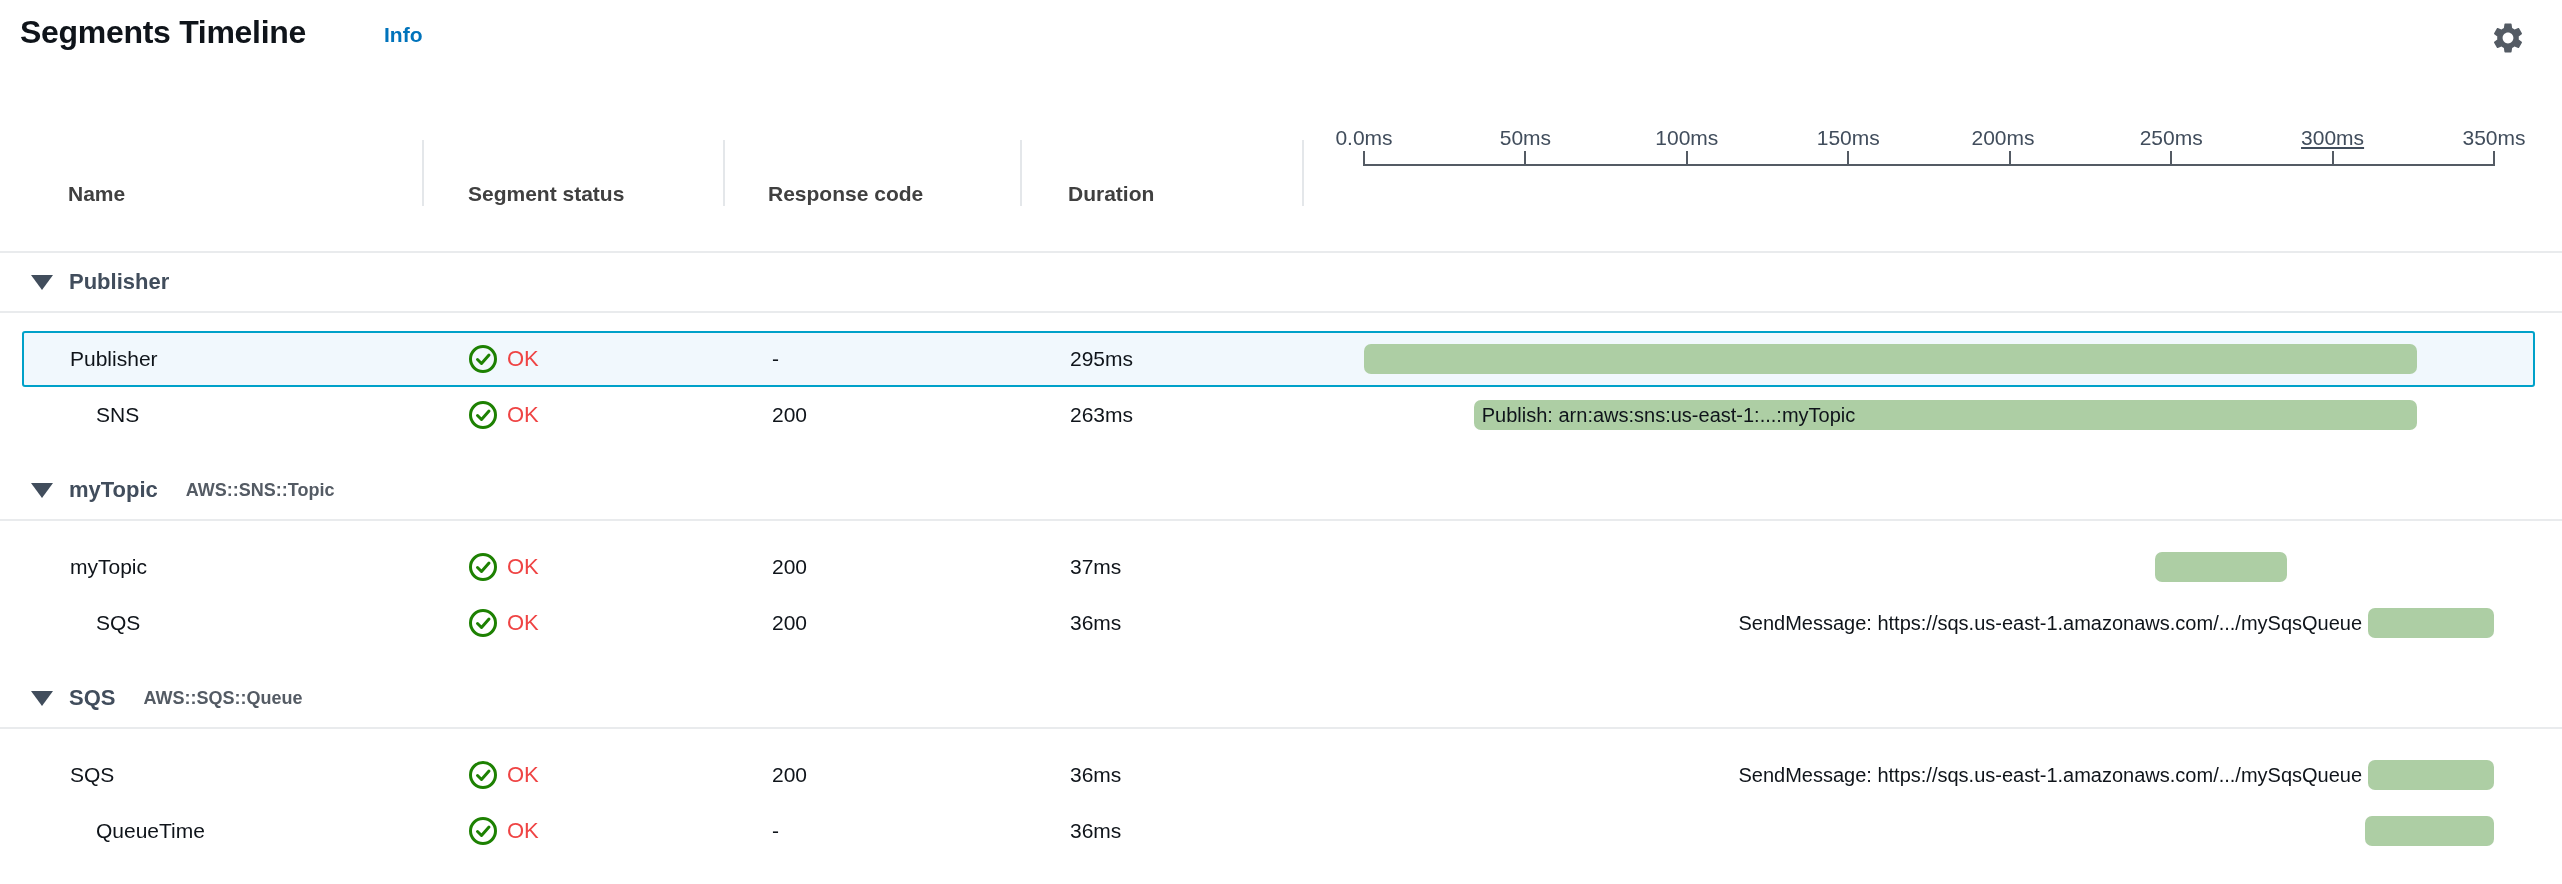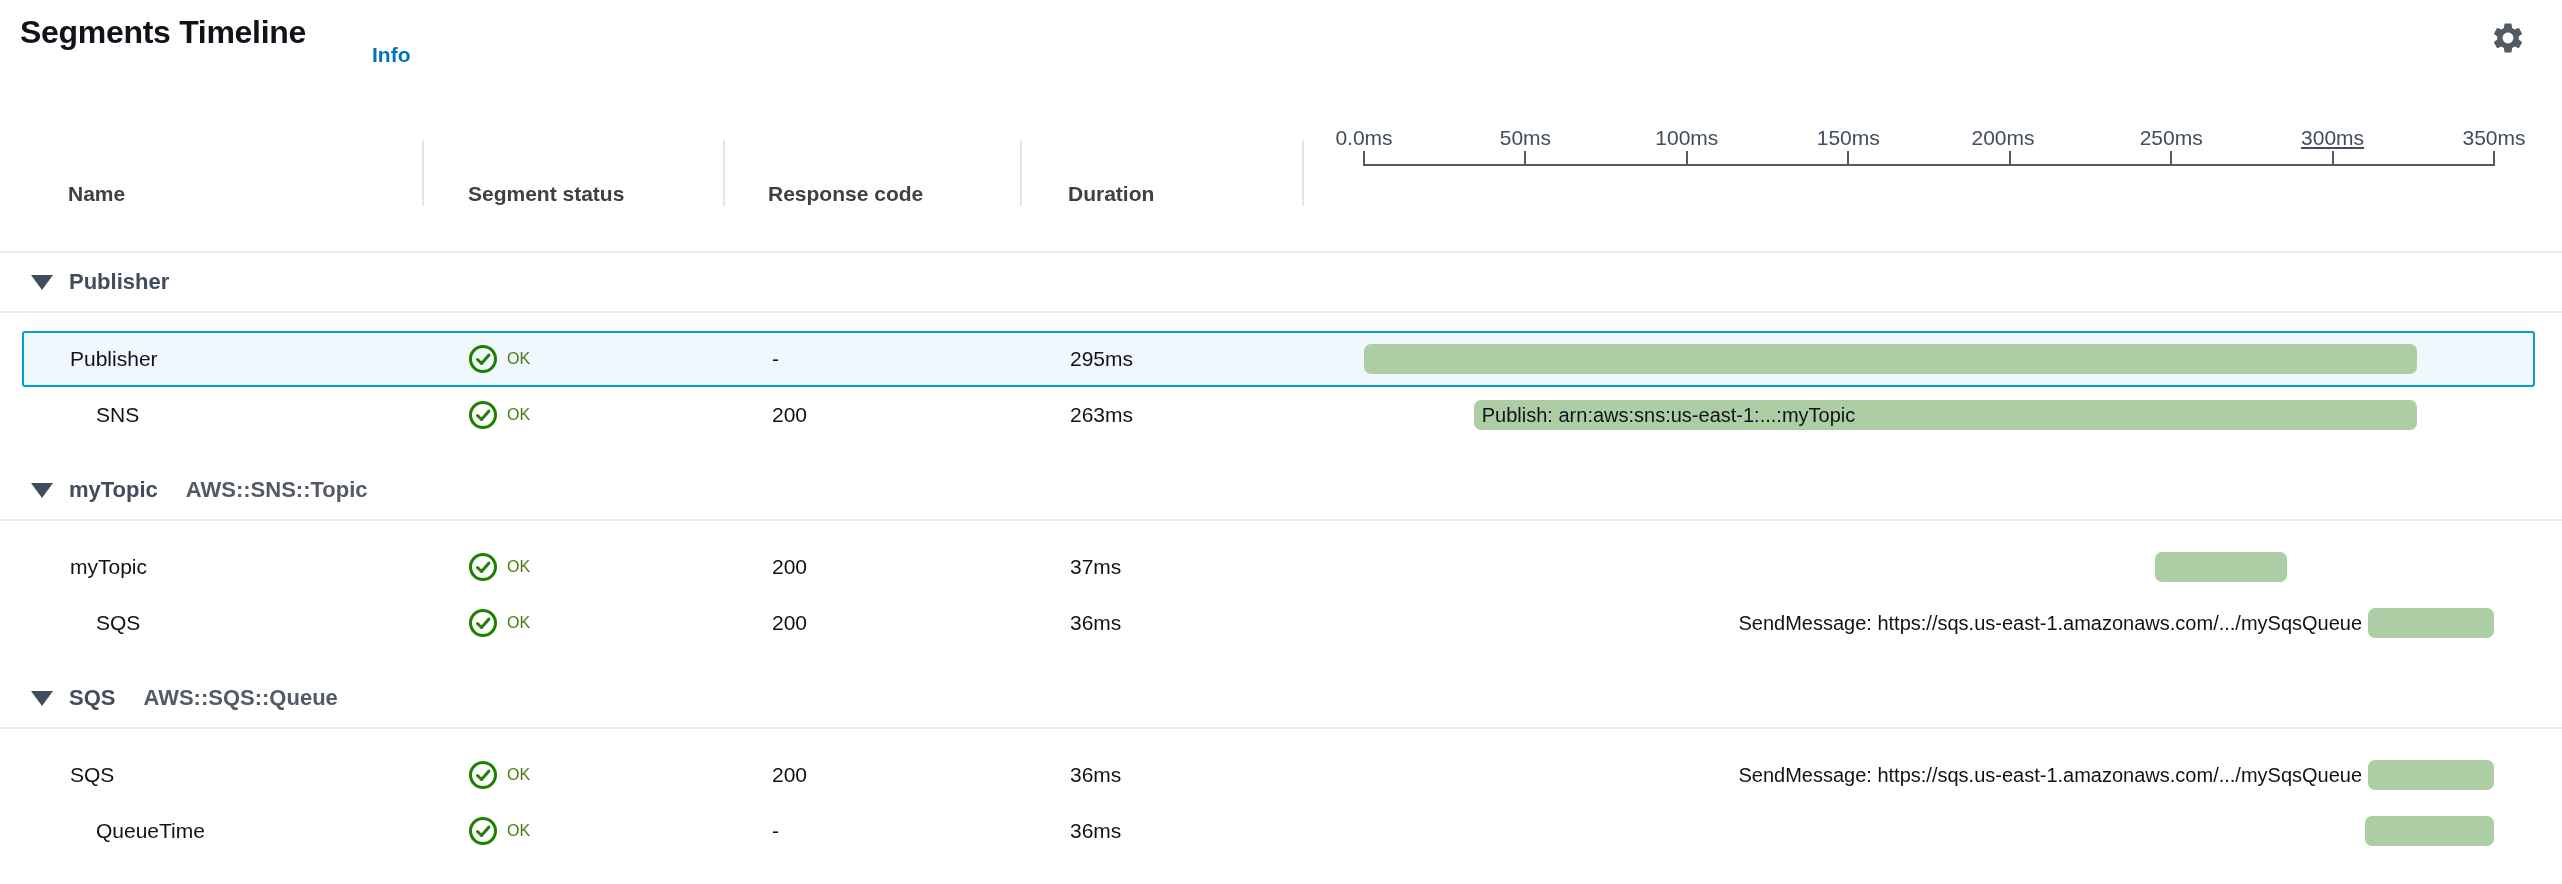--- a/index.html
+++ b/index.html
@@ -8,22 +8,22 @@
     position:relative; width:2562px; height:884px; background:#ffffff;
     font-family:"Liberation Sans", sans-serif; color:#0f141a; overflow:hidden;
   }
 
   
   .page-title {
     position:absolute; left:20px; top:14px;
     font-size:32px; font-weight:700; color:#0f141a; letter-spacing:-0.3px;
   }
   .info-link {
-    position:absolute; left:372px; top:23px;
-    font-size:21px; font-weight:700; color:#0073bb; text-decoration:none; cursor:pointer;margin-top:20px;
+    position:absolute; left:384px; top:23px;
+    font-size:21px; font-weight:700; color:#0073bb; text-decoration:none; cursor:pointer;
   }
   .settings-btn {
     position:absolute; left:2488px; top:19px; width:40px; height:40px;
     background:none; border:none; cursor:pointer; color:#545b64; padding:0;
   }
   .settings-btn svg { width:36px; height:36px; fill:#545b64; }
 
   
   .table-header {
     position:absolute; left:0; top:120px; width:2562px; height:133px;
@@ -52,37 +52,37 @@
     border-bottom:2px solid #e9ebed;
     display:flex; align-items:center; padding-left:31px; cursor:pointer; background:#fff;
   }
   .g1 { top:253px; } .g2 { top:461px; } .g3 { top:669px; }
   .tri {
     width:0; height:0; margin-right:16px;
     border-left:11px solid transparent; border-right:11px solid transparent;
     border-top:15px solid #414d5c;
   }
   .gname { font-size:22px; font-weight:700; color:#414d5c; margin-right:28px; white-space:nowrap; }
-  .gtype { font-size:22px; font-weight:700; color:#545b64; white-space:nowrap; }
+  .gtype { font-size:18px; font-weight:700; color:#545b64; white-space:nowrap; }
 
   
   .trow {
     position:absolute; left:22px; width:2513px; height:56px;
     border:2px solid transparent; background:#ffffff; cursor:pointer;
   }
   .trow.selected { border-color:#00a1c9; background:#f1f8fd; border-radius:3px; }
   .r1 { top:331px; } .r2 { top:387px; } .r3 { top:539px; }
   .r4 { top:595px; } .r5 { top:747px; } .r6 { top:803px; }
 
   .cell { position:absolute; top:0; height:52px; line-height:52px; font-size:21px; color:#0f141a; white-space:nowrap; }
   .name.ind1 { left:46px; }
   .name.ind2 { left:72px; }
   .status { left:444px; display:flex; align-items:center; gap:9px; }
   .okicon { width:30px; height:30px; display:block; }
-  .oktext { font-size:16px; font-weight:500; color:#4d7c0f; line-height:normal; }
+  .oktext { font-size:22px; font-weight:500; color:#ef4444; line-height:normal; }
   .code { left:748px; }
   .dur  { left:1046px; }
   .tl   { left:1282px; width:1251px; }
 
   .bar {
     position:absolute; top:11px; height:30px; border-radius:7px;
     background:#adcea4; cursor:pointer;
   }
   .bar-label {
     position:absolute; top:0; height:52px; line-height:52px;

